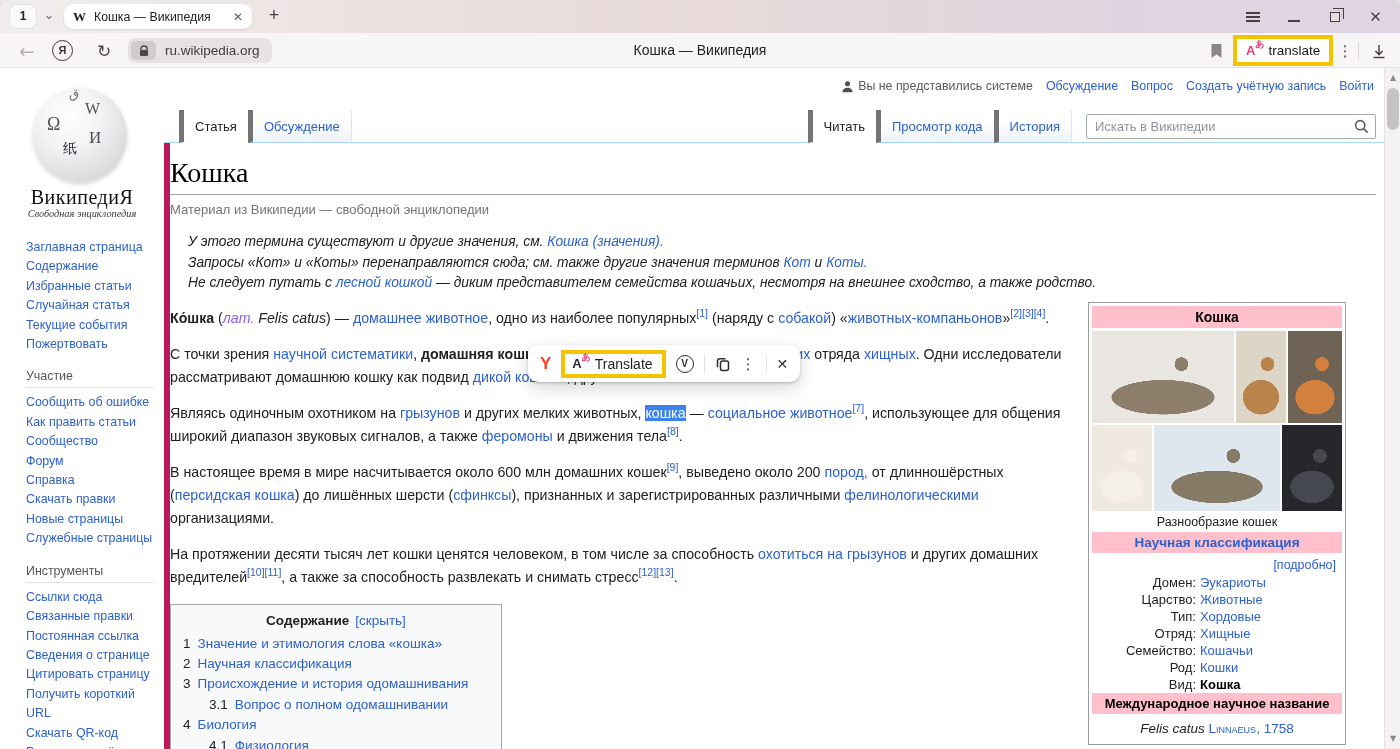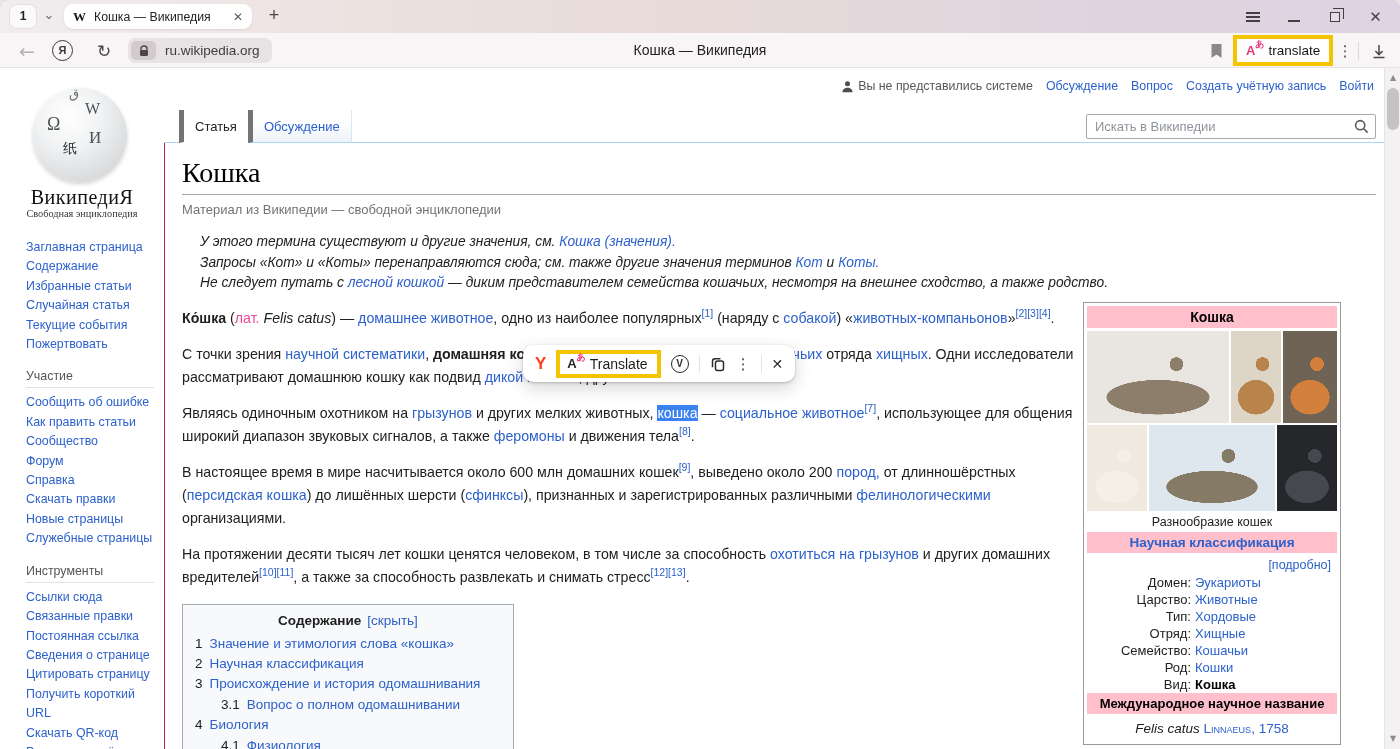--- a/index.html
+++ b/index.html
@@ -68,49 +68,49 @@
     box-shadow:0 2px 4px rgba(0,0,0,.18);}
   .globe span{position:absolute;color:#4e5357;font-family:"Liberation Serif",serif;}
   .globe .g1{left:14px;top:26px;font-size:18px;}
   .globe .g2{left:52px;top:12px;font-size:16px;}
   .globe .g3{left:56px;top:40px;font-size:17px;}
   .globe .g4{left:30px;top:52px;font-size:14px;color:#2e3134;}
   .globe .gtop{left:36px;top:-2px;font-size:13px;color:#6a6f73;}
   .wordmark{position:absolute;left:0;top:118px;width:164px;text-align:center;font-family:"Liberation Serif",serif;
     font-size:20px;color:#111;letter-spacing:.5px;}
   .tagline-logo{position:absolute;left:0;top:140px;width:164px;text-align:center;font-family:"Liberation Serif",serif;
-    font-size:10.3px;color:#3a3a3a;}
+    font-style:italic;font-size:10.3px;color:#3a3a3a;}
   .side-nav{position:absolute;left:0;top:170px;width:164px;}
   .side-h{margin:15px 10px 5px 26px;padding-bottom:4px;border-bottom:1px solid #e2e2e2;color:#555;font-size:12.4px;}
   .side-link{padding-left:26px;font-size:12.4px;line-height:19.4px;color:var(--link);cursor:pointer;padding-right:8px;}
   
   .tabs-row{position:absolute;left:164px;right:16px;top:42px;height:33px;border-bottom:1px solid #a7d7f9;}
   .wtabs-left{position:absolute;left:16px;bottom:-1px;display:flex;height:33px;}
   .wtabs-right{position:absolute;right:6px;bottom:-1px;display:flex;height:33px;align-items:stretch;}
   .wtab{padding:0 11px;font-size:13px;display:flex;align-items:center;color:var(--link);cursor:pointer;
     background:linear-gradient(#ffffff 30%,#eef3f8 100%);border-right:1px solid #d9e7f2;border-left:5px solid #737373;
     border-bottom:1px solid #a7d7f9;margin-left:-1px;}
   .wtab.active{background:#fff;color:#222;border-bottom:1px solid #fff;}
   .wiki-search{position:relative;align-self:center;margin-left:14px;margin-right:2px;}
   .wiki-search input{width:290px;height:25px;border:1px solid #a2a9b1;border-radius:2px;padding:0 30px 0 8px;
     font-size:13px;color:#222;outline:none;font-family:"Liberation Sans",sans-serif;}
   .wiki-search input::placeholder{color:#8e949b;}
   .search-ic{position:absolute;right:7px;top:5px;}
   
-  .article{position:absolute;left:164px;right:16px;top:75px;bottom:0;background:#fff;border-left:1px solid #be185d;
-    padding-left:17px;overflow:hidden;}
+  .article{position:absolute;left:164px;right:16px;top:75px;bottom:0;background:#fff;border-left:6px solid #be185d;
+    overflow:hidden;}
   .a-title{font-family:"Liberation Serif",serif;font-size:28px;color:#000;margin:14px 8px 0 0;
     padding-bottom:5px;border-bottom:1px solid #a2a9b1;font-weight:400;}
   .a-tagline{font-size:13px;color:#737373;margin-top:7px;}
   .hatnotes{margin:15px 0 4px 18px;font-style:italic;font-size:13.8px;line-height:20.5px;color:#202122;}
   .para{width:906px;font-size:14.2px;line-height:23px;color:#202122;margin-top:13px;}
   .sg-link{color:var(--link);cursor:pointer;}
   .sg-bold{font-weight:700;}
   .sg-italic{font-style:italic;}
-  .sg-lat{color:#ec4899;}
+  .sg-lat{color:#8b5cf6;font-style:italic;}
   sup.sg-sup{color:var(--link);font-size:10.5px;line-height:0;cursor:pointer;}
   .sg-selected{background:var(--selection);color:#fff;cursor:pointer;}
   
   .toc{margin-top:15px;width:332px;border:1px solid #a2a9b1;background:#f8f9fa;padding:8px 12px 10px;font-size:13.5px;}
   .toc-head{text-align:center;margin-bottom:6px;}
   .toc-title{font-weight:700;color:#202122;}
   .toc-hide{color:var(--link);margin-left:6px;cursor:pointer;}
   .toc-row{line-height:20.4px;white-space:nowrap;}
   .toc-row.lvl2{margin-left:26px;}
   .toc-num{color:#202122;margin-right:7px;}
@@ -272,20 +272,25 @@
           <div class="side-ul"></div>
         </div>
     </div>
 
     <div class="tabs-row">
       <div class="wtabs-left">
           <div class="wtab active">Статья</div>
           <div class="wtab">Обсуждение</div>
         </div>
       <div class="wtabs-right">
+        <span style="display:flex">
+            <div class="wtab active">Читать</div>
+            <div class="wtab">Просмотр кода</div>
+            <div class="wtab">История</div>
+          </span>
         <span class="wiki-search">
           <input type="text" placeholder="Искать в Википедии" style="">
           <span class="search-ic">
             <svg width="15" height="15" viewBox="0 0 15 15">
                 <circle cx="6.2" cy="6.2" r="4.6" fill="none" stroke="#54595d" stroke-width="1.6"></circle>
                 <path d="m9.8 9.8 3.8 3.8" stroke="#54595d" stroke-width="1.6"></path>
               </svg>
           </span>
         </span>
       </div>

